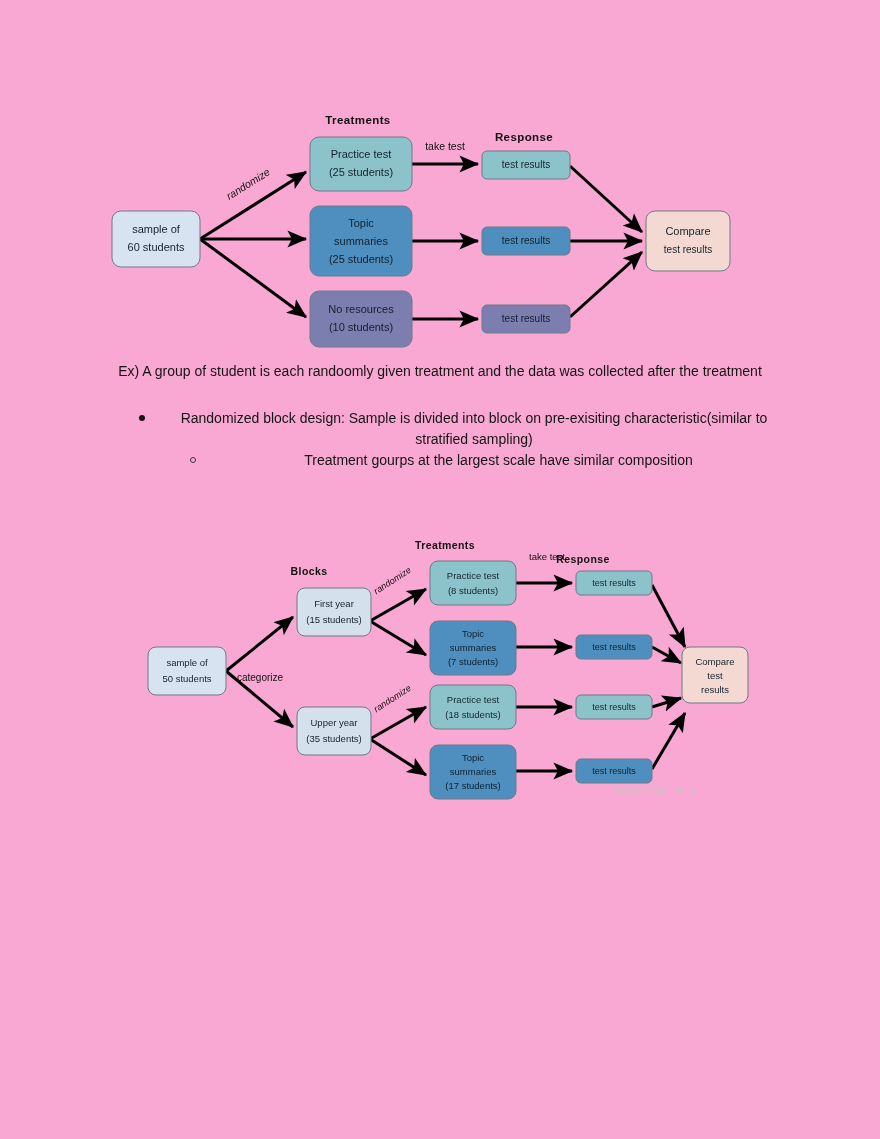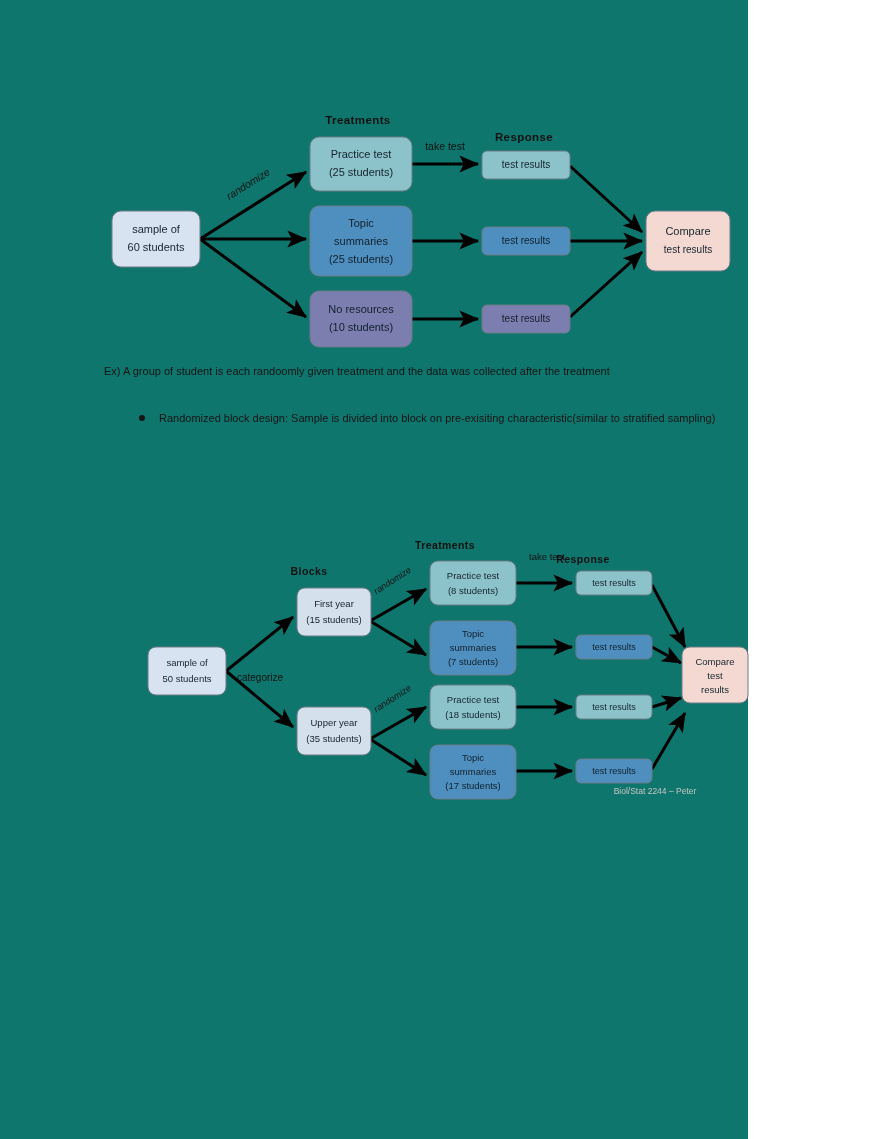--- a/index.html
+++ b/index.html
@@ -10,23 +10,24 @@
   body {
     width: 880px;
     height: 1139px;
     position: relative;
     font-family: "Liberation Sans", sans-serif;
     color: #1a1a1a;
     overflow: hidden;
   }
   .page {
     position: relative;
-    width: 748px;
+    width: 880px;
     height: 1139px;
-    background: #0f766e;
+    background: #f9a8d4;
+    text-align: center;
   }
 
   
   .diagram {
     position: absolute;
   }
   #diagram-randomized {
     left: 100px;
     top: 100px;
     width: 660px;
@@ -77,21 +78,21 @@
   .watermark {
     font-family: "Liberation Sans", sans-serif;
     fill: #c9c4c0;
     text-anchor: middle;
   }
 
   
   .body-text {
     position: absolute;
     font-family: "Liberation Sans", sans-serif;
-    font-size: 11px;
+    font-size: 14px;
     line-height: 21px;
     color: #141414;
   }
   #para-example {
     left: 104px;
     top: 361px;
     width: 672px;
   }
   #list-block-design {
     left: 104px;
@@ -225,20 +226,24 @@
   <div class="body-text" id="para-example">
     <span>Ex) A group of student is each randoomly given treatment and the data was collected after the treatment</span>
   </div>
 
   <div class="body-text" id="list-block-design">
     <ul class="lvl1">
       <li>
         <span class="bullet-dot"></span>
         <span>Randomized block design: Sample is divided into block on pre-exisiting characteristic(similar to stratified sampling)</span>
         <ul class="lvl2">
+          <li>
+            <span class="bullet-ring"></span>
+            <span>Treatment gourps at the largest scale have similar composition</span>
+          </li>
         </ul>
       </li>
     </ul>
   </div>
 
   <div class="diagram" id="diagram-block">
     <svg viewBox="0 0 610 275" xmlns="http://www.w3.org/2000/svg">
       <defs>
         <marker id="ah2" markerWidth="7" markerHeight="7" refX="6.2" refY="3.0" orient="auto" markerUnits="strokeWidth">
           <path d="M0,0.2 L6.6,3.0 L0,5.8 L1.5,3.0 Z" fill="#000000"></path>

